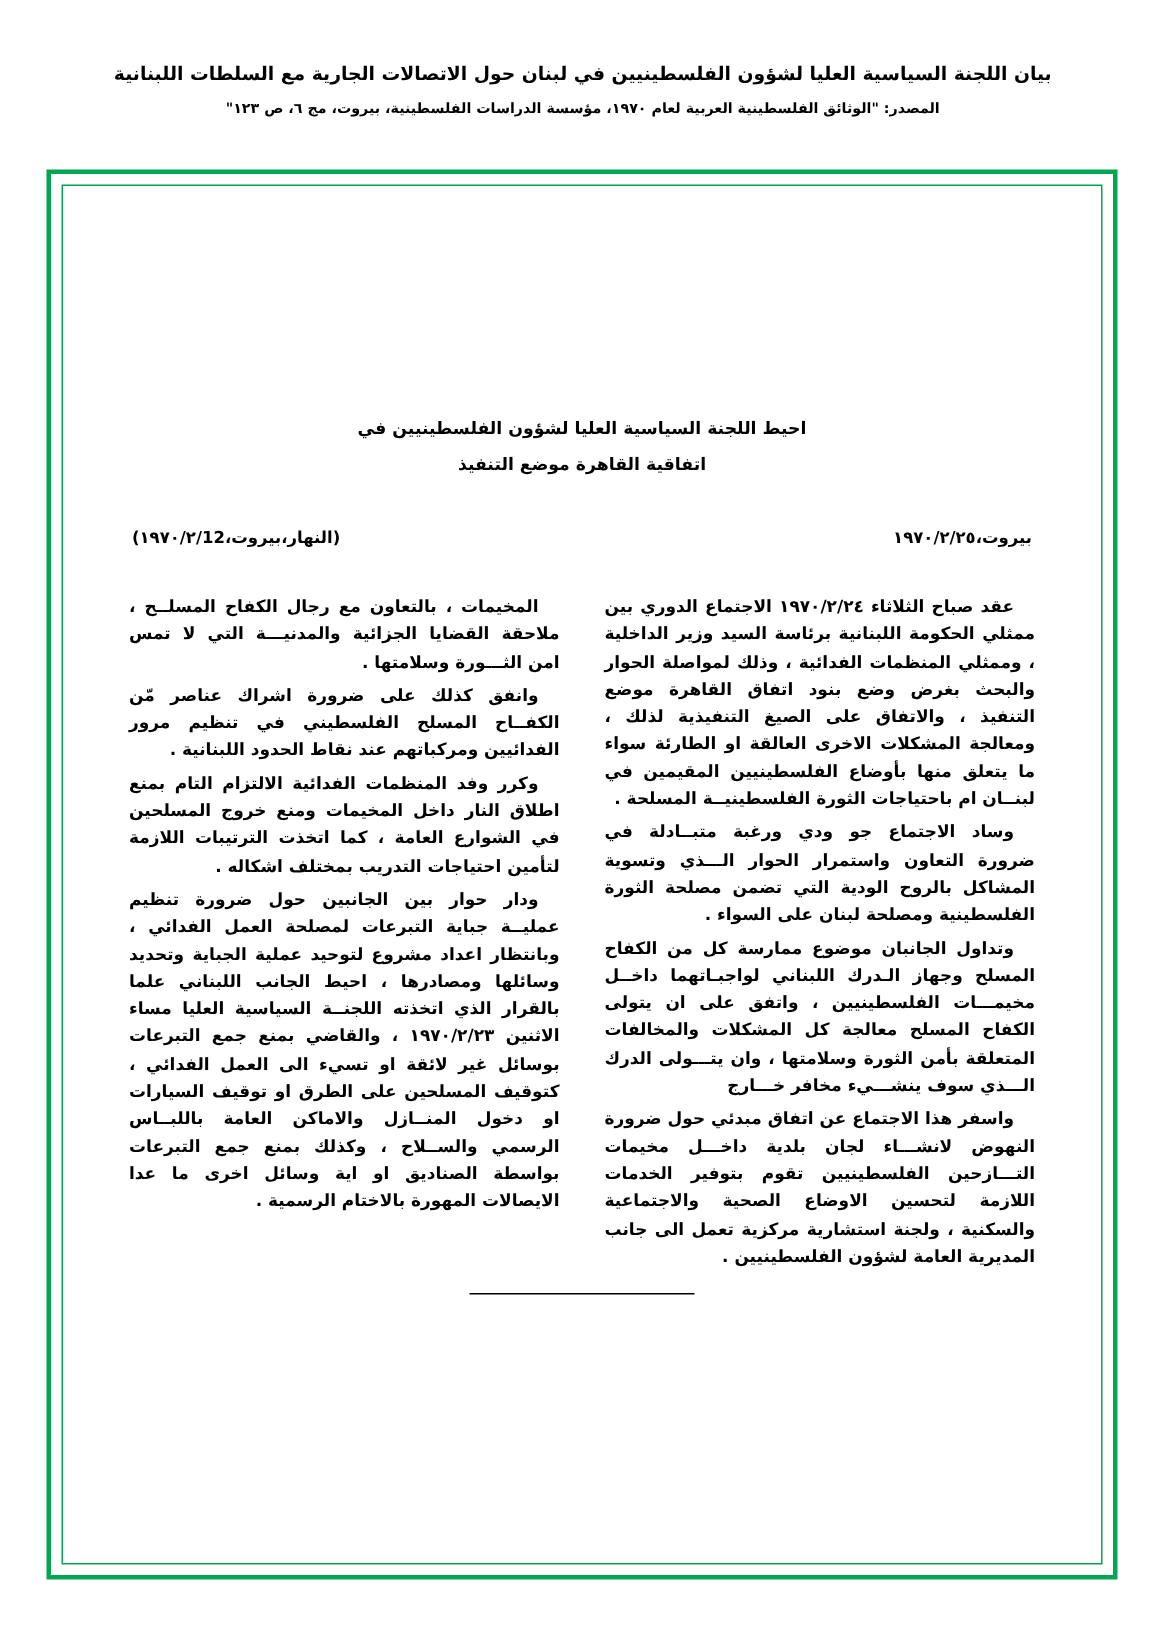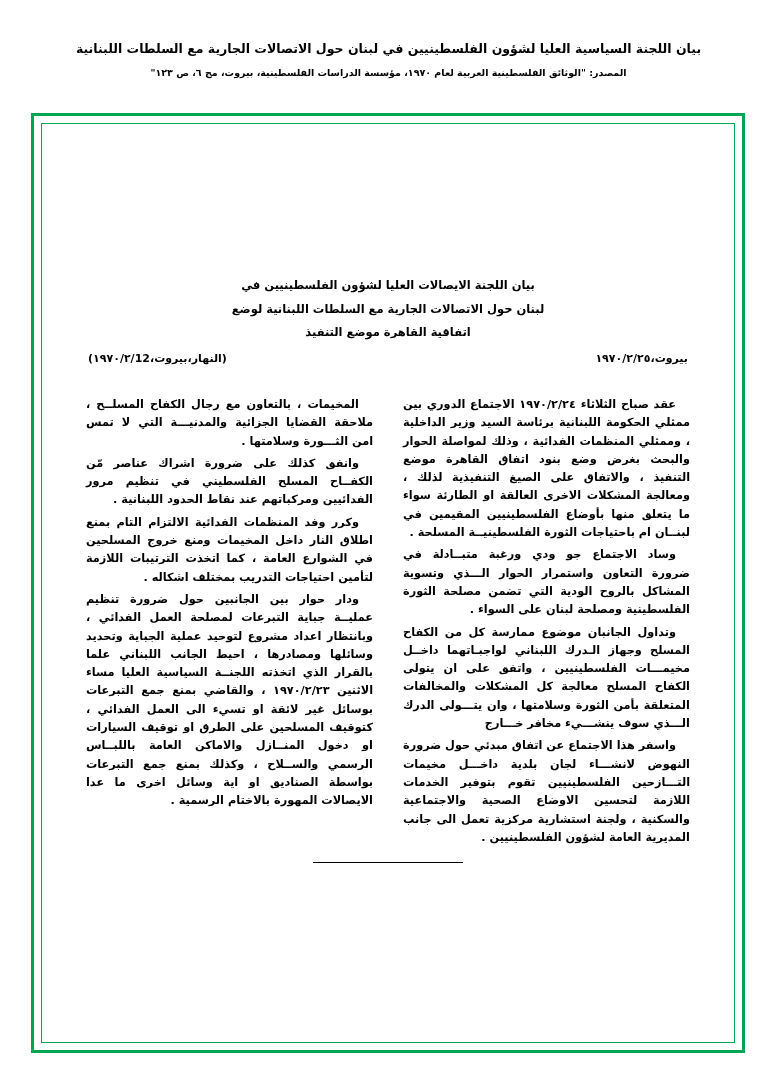--- a/index.html
+++ b/index.html
@@ -138,22 +138,21 @@
   <div class="doc-header">
     <div class="head-title">بيان اللجنة السياسية العليا لشؤون الفلسطينيين في لبنان حول الاتصالات الجارية مع السلطات اللبنانية</div>
     <div class="head-source">المصدر: "الوثائق الفلسطينية العربية لعام ١٩٧٠، مؤسسة الدراسات الفلسطينية، بيروت، مج ٦، ص ١٢٣"</div>
   </div>
 
   <div class="frame-outer">
     <div class="frame-inner">
       <div class="frame-content">
 
         <div class="inner-title">
-          <div>بيان اللجنة الايصالات العليا لشؤون الفلسطينيين في</div>
-          <div>لبنان حول الاتصالات الجارية مع السلطات اللبنانية لوضع</div>
+          <div>احيط اللجنة السياسية العليا لشؤون الفلسطينيين في</div>
           <div>اتفاقية القاهرة موضع التنفيذ</div>
         </div>
 
         <div class="dateline">
           <span class="right">بيروت،١٩٧٠/٢/٢٥</span>
           <span class="left">(النهار،بيروت،١٩٧٠/٢/12)</span>
         </div>
 
         <div class="columns">
           <div class="col">

